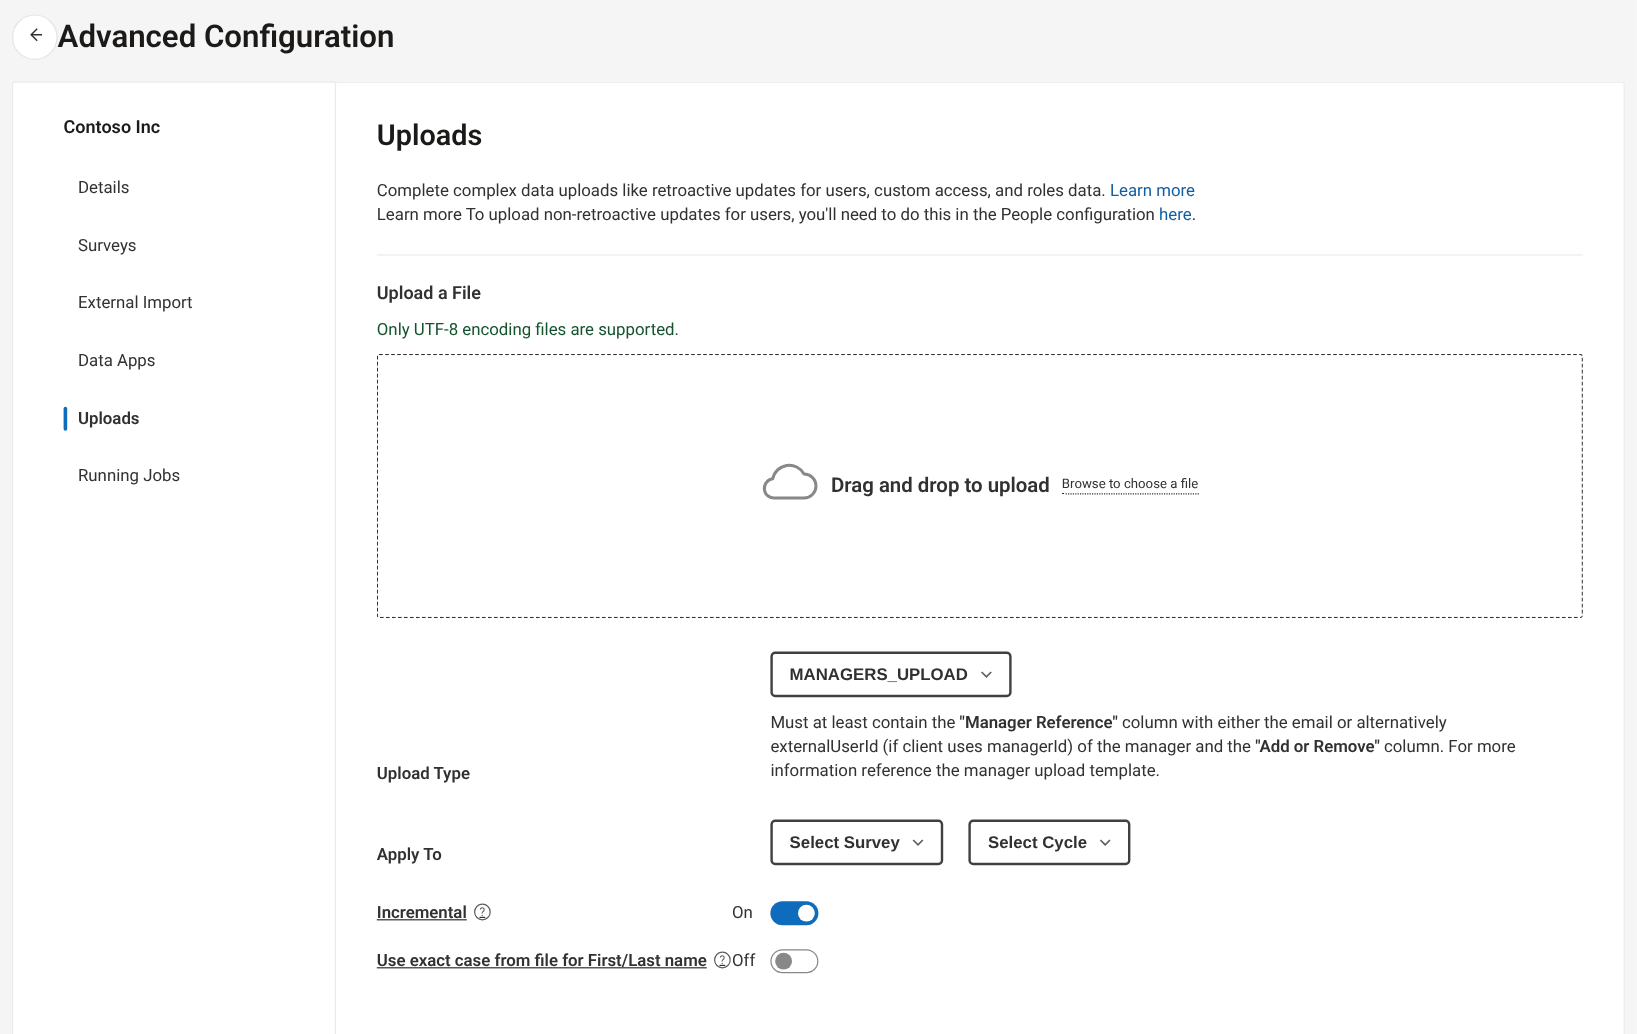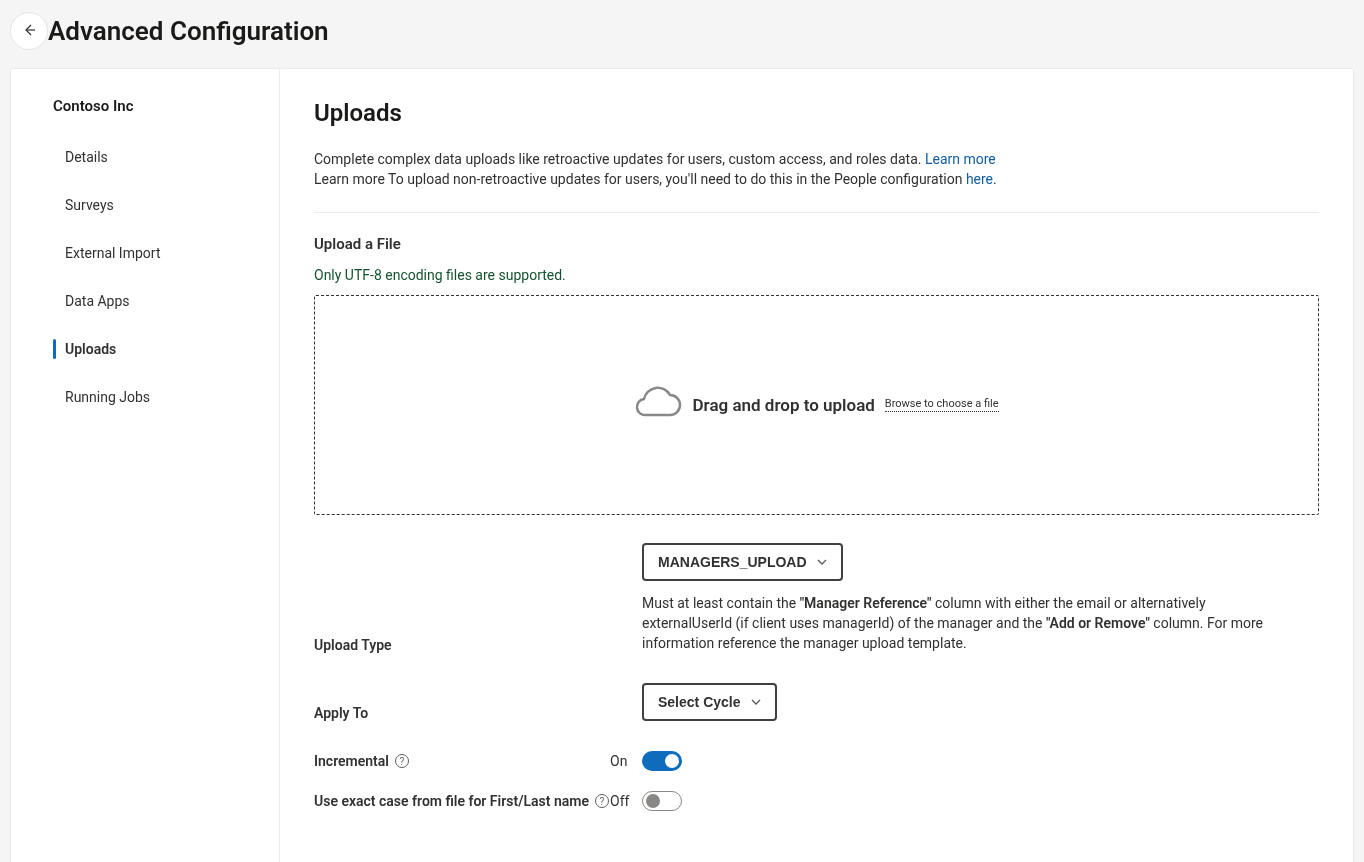--- a/index.html
+++ b/index.html
@@ -161,22 +161,23 @@
     display: flex;
     align-items: center;
     margin-bottom: 20px;
   }
   .toggle-label {
     width: 296px;
     flex-shrink: 0;
     font-weight: 600;
     font-size: 14px;
     display: flex;
-    align-items: center;
+    align-items: flex-start;
     gap: 6px;
+    text-decoration: underline;
   }
   .toggle-state {
     width: 32px;
     font-size: 14px;
     color: #323130;
   }
   .toggle {
     position: relative;
     width: 40px;
     height: 20px;
@@ -273,20 +274,26 @@
           <b>"Add or Remove"</b>
           <span> column. For more information reference the manager upload template.</span>
         </div>
       </div>
     </div>
 
     <div class="form-row">
       <div class="form-label">Apply To</div>
       <div class="form-content">
         <button class="select-btn">
+          <span>Select Survey</span>
+          <span class="chev"><svg viewBox="0 0 10 10" fill="none" stroke="#605e5c" stroke-width="1.4">
+                <path d="M1 3l4 4 4-4"></path>
+              </svg></span>
+        </button>
+        <button class="select-btn">
           <span>Select Cycle</span>
           <span class="chev"><svg viewBox="0 0 10 10" fill="none" stroke="#605e5c" stroke-width="1.4">
                 <path d="M1 3l4 4 4-4"></path>
               </svg></span>
         </button>
       </div>
     </div>
 
     <div class="toggle-row">
       <div class="toggle-label">

